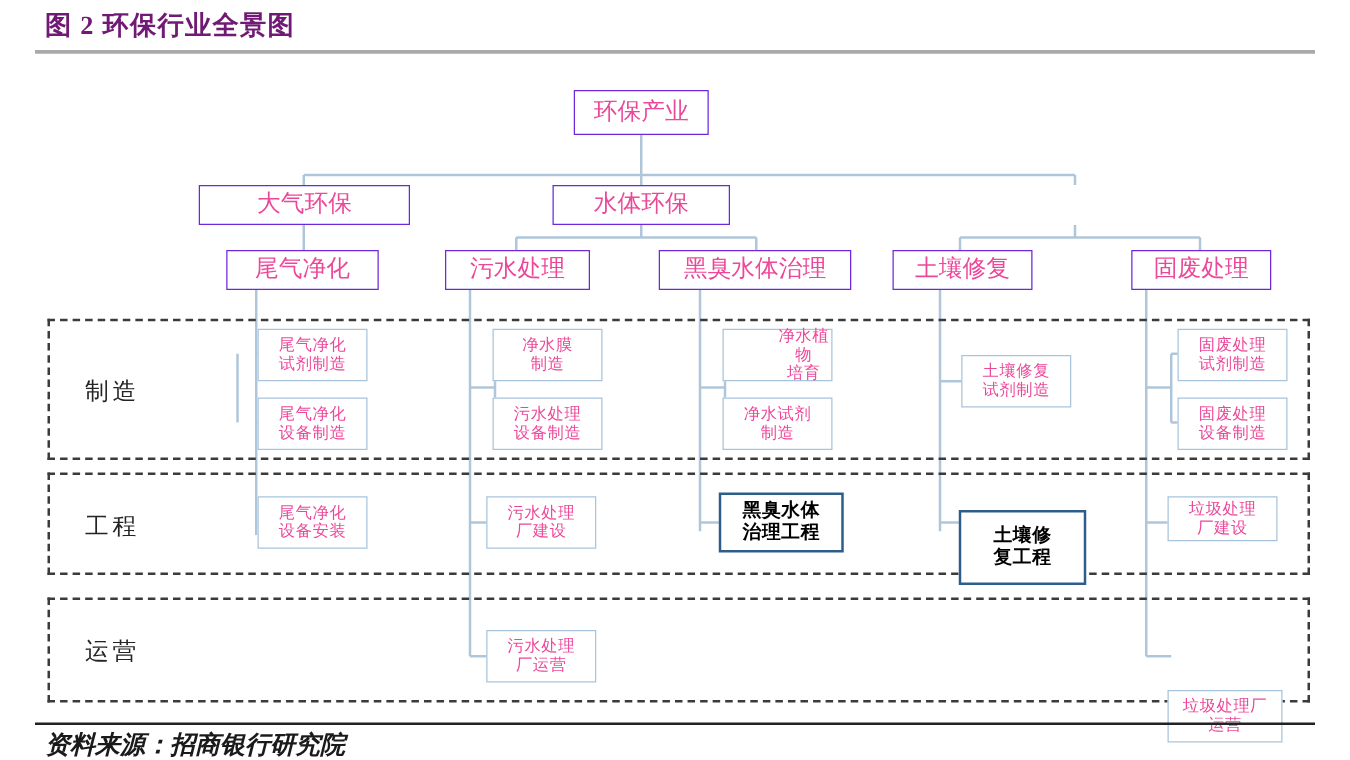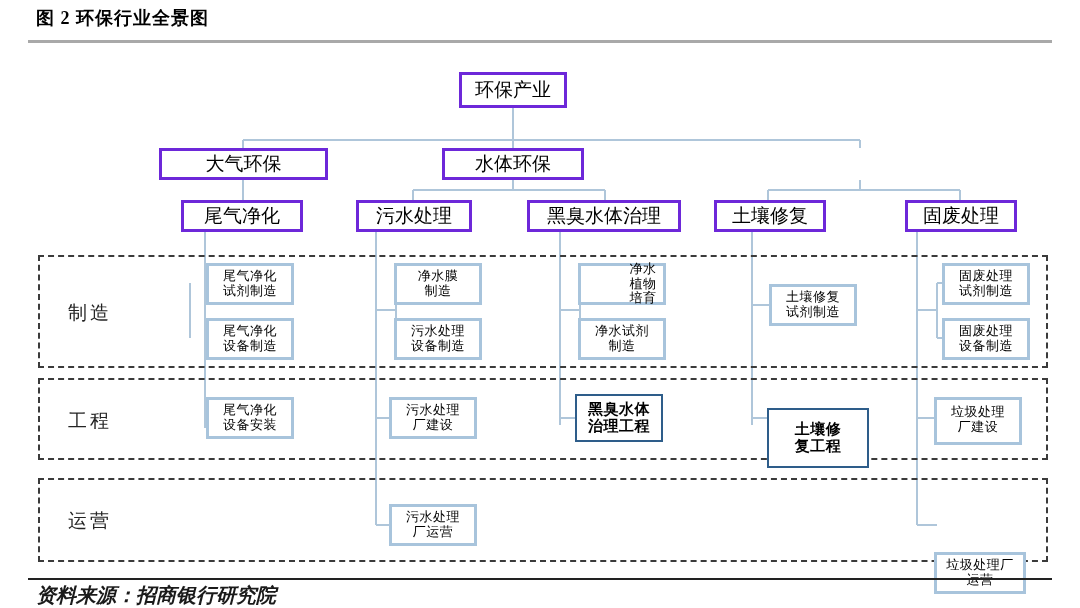--- a/index.html
+++ b/index.html
@@ -16,23 +16,23 @@
     height: 608px;
     background: #ffffff;
     overflow: hidden;
   }
 
   
   #title {
     position: absolute;
     left: 36px;
     top: 6px;
-    font-size: 18px;
+    font-size: 21px;
     font-weight: bold;
-    color: #000000;
+    color: #701a75;
     letter-spacing: 1px;
     white-space: nowrap;
   }
   #title-rule {
     position: absolute;
     left: 28px;
     top: 40px;
     width: 1024px;
     height: 3px;
     background: #a9a9a9;
@@ -81,22 +81,22 @@
     color: #242424;
     letter-spacing: 3px;
     white-space: nowrap;
   }
 
   
   .node {
     position: absolute;
     box-sizing: border-box;
     background: #ffffff;
-    border: 3px solid #6d28d9;
-    color: #000000;
+    border: 1px solid #6d28d9;
+    color: #ec4899;
     display: flex;
     align-items: center;
     justify-content: center;
     text-align: center;
     line-height: 1.12;
     white-space: pre-line;
   }
   .lvl1 { font-size: 19px; }
   .lvl2 { font-size: 19px; }
   .lvl3 { font-size: 19px; }
@@ -222,25 +222,25 @@
 
   <div class="node leaf" style="left:942px; top:263px; width:88px; height:42px;">固废处理
 试剂制造</div>
   <div class="node leaf" style="left:942px; top:318px; width:88px; height:42px;">固废处理
 设备制造</div>
 
   <div class="node leaf" style="left:206px; top:397px; width:88px; height:42px;">尾气净化
 设备安装</div>
   <div class="node leaf" style="left:389px; top:397px; width:88px; height:42px;">污水处理
 厂建设</div>
-  <div class="node leaf hl" style="left:575px; top:394px; width:88px; height:48px;">黑臭水体
+  <div class="node leaf hl" style="left:575px; top:394px; width:100px; height:48px;">黑臭水体
 治理工程</div>
   <div class="node leaf hl" style="left:767px; top:408px; width:102px; height:60px;">土壤修
 复工程</div>
-  <div class="node leaf" style="left:934px; top:397px; width:88px; height:48px;font-family:Liberation Mono, monospace;">垃圾处理
+  <div class="node leaf" style="left:934px; top:397px; width:88px; height:36px;">垃圾处理
 厂建设</div>
 
   <div class="node leaf" style="left:389px; top:504px; width:88px; height:42px;">污水处理
 厂运营</div>
   <div class="node leaf" style="left:934px; top:504px; width:92px; height:42px;margin-top:48px;">垃圾处理厂
 运营</div>
 
   <div id="footer-rule"></div>
   <div id="source">资料来源：招商银行研究院</div>
 

